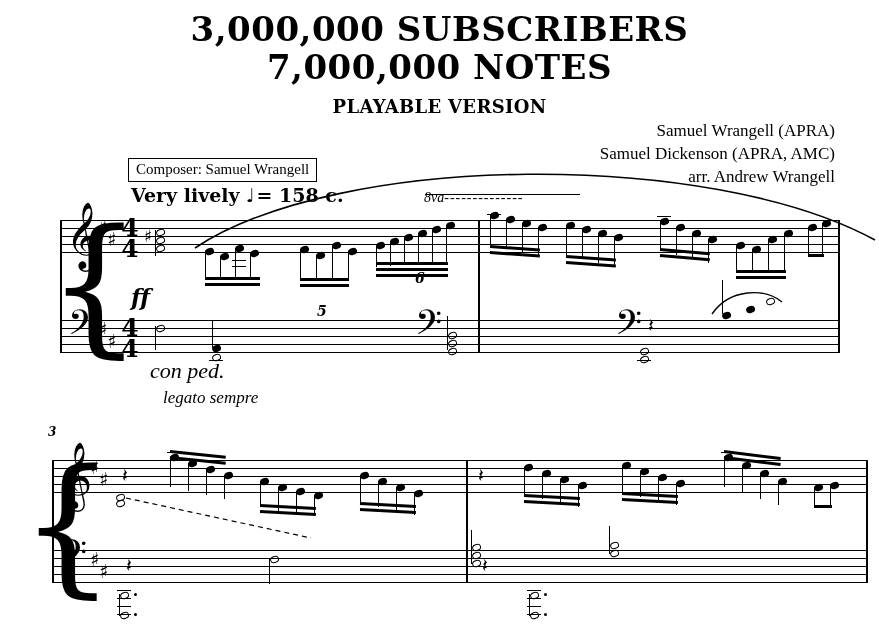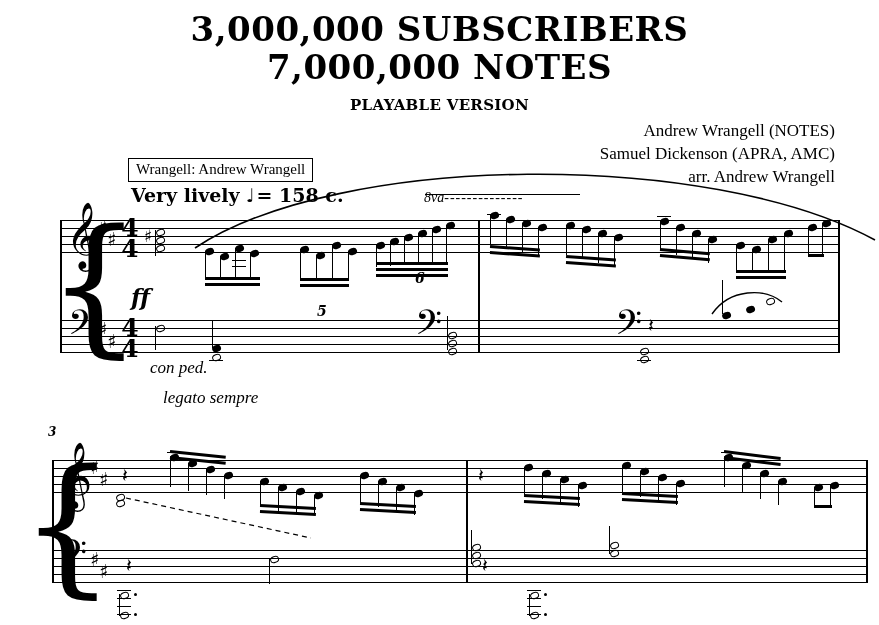--- a/index.html
+++ b/index.html
@@ -31,21 +31,21 @@
   .title-main {
     font-family: "DejaVu Serif", serif;
     font-weight: bold;
     font-size: 34px;
     letter-spacing: 0.5px;
     line-height: 1.12;
   }
   .title-sub {
     font-family: "DejaVu Serif", serif;
     font-weight: bold;
-    font-size: 15px;
+    font-size: 18px;
     letter-spacing: 0.3px;
     margin-top: 10px;
   }
 
   
   .credits {
     position: absolute;
     right: 44px;
     top: 120px;
     text-align: right;
@@ -89,21 +89,21 @@
     font-family: "DejaVu Serif", serif;
     font-style: italic;
     font-weight: bold;
     font-size: 23px;
   }
   .con-ped {
     position: absolute;
     left: 150px;
     top: 358px;
     font-style: italic;
-    font-size: 17px;
+    font-size: 22px;
   }
   .legato {
     position: absolute;
     left: 163px;
     top: 388px;
     font-style: italic;
     font-size: 17px;
   }
   .ottava {
     position: absolute;
@@ -233,27 +233,27 @@
 
 <div class="sheet">
 
   <div class="title-block">
     <div class="title-main">3,000,000 SUBSCRIBERS</div>
     <div class="title-main">7,000,000 NOTES</div>
     <div class="title-sub">PLAYABLE VERSION</div>
   </div>
 
   <div class="credits">
-    <div>Andrew Wrangell (NOTES)</div>
+    <div>Samuel Wrangell (APRA)</div>
     <div>Samuel Dickenson (APRA, AMC)</div>
     <div>arr. Andrew Wrangell</div>
   </div>
 
   <div class="composer-box">
-    <span>Wrangell: Andrew Wrangell</span>
+    <span>Composer: Samuel Wrangell</span>
   </div>
 
   <div class="tempo">
     <span>Very lively</span><span class="notehead">♩</span><span>= 158 c.</span>
   </div>
 
   <div class="dynamic-ff">ff</div>
   <div class="con-ped">con ped.</div>
   <div class="legato">legato sempre</div>
   <div class="ottava">

